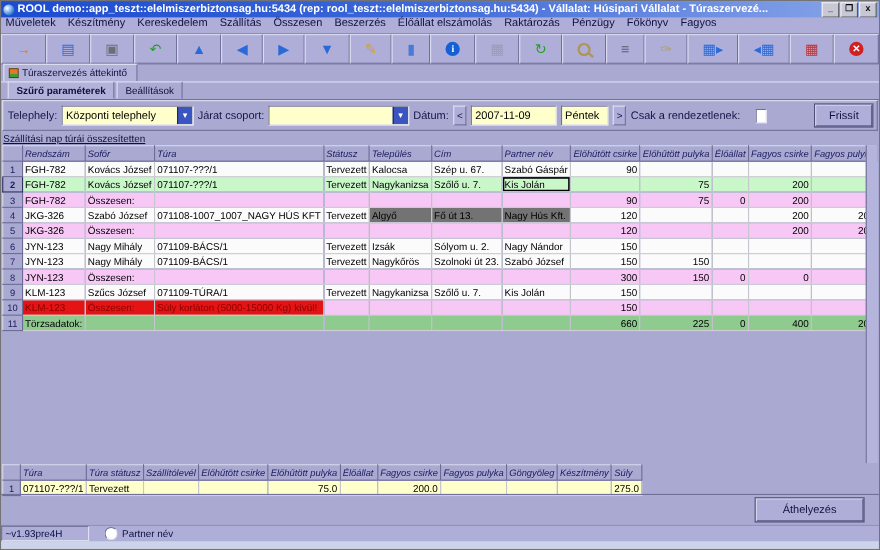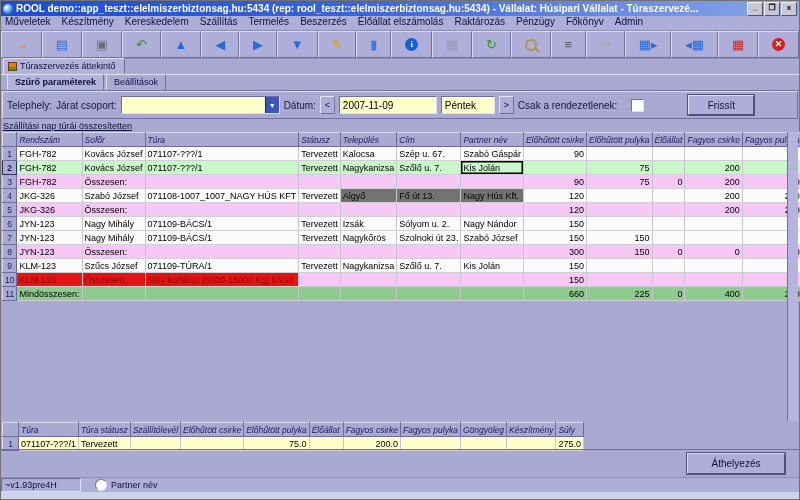--- a/index.html
+++ b/index.html
@@ -107,27 +107,27 @@
       <span class="wbtn">❐</span>
       <span class="wbtn">x</span>
     </span>
   </div>
 
   <div class="menubar">
       <span class="menu-item">Műveletek</span>
       <span class="menu-item">Készítmény</span>
       <span class="menu-item">Kereskedelem</span>
       <span class="menu-item">Szállítás</span>
-      <span class="menu-item">Termelés</span>
+      <span class="menu-item">Összesen</span>
       <span class="menu-item">Beszerzés</span>
       <span class="menu-item">Élőállat elszámolás</span>
       <span class="menu-item">Raktározás</span>
       <span class="menu-item">Pénzügy</span>
       <span class="menu-item">Főkönyv</span>
-      <span class="menu-item">Admin</span>
+      <span class="menu-item">Fagyos</span>
     </div>
 
   <div class="toolbar">
       <div class="tbtn">
         <span class="ticon" style="color: rgb(224, 128, 32);">→</span>
       </div>
       <div class="tbtn">
         <span class="ticon" style="color: rgb(58, 106, 212);">▤</span>
       </div>
       <div class="tbtn">
@@ -199,20 +199,24 @@
       <div class="subtab active">
         <span>Szűrő paraméterek</span>
       </div>
       <div class="subtab">
         <span>Beállítások</span>
       </div>
     </div>
 
     <div class="filterbox">
       <span>Telephely:</span>
+      <div class="field combo" style="width:130px">
+        <span>Központi telephely</span>
+        <span class="drop">▼</span>
+      </div>
       <span>Járat csoport:</span>
       <div class="field combo" style="width:140px">
         <span></span>
         <span class="drop">▼</span>
       </div>
       <span>Dátum:</span>
       <div class="navbtn">&lt;</div>
       <div class="field" style="width:90px">
         <span>2007-11-09</span>
       </div>
@@ -409,21 +413,21 @@
               <td></td>
               <td></td>
               <td class="num">150</td>
               <td class="num"></td>
               <td class="num"></td>
               <td class="num"></td>
               <td class="num"></td>
             </tr>
             <tr class="total">
               <td class="gut">11</td>
-              <td>Mindösszesen:</td>
+              <td>Törzsadatok:</td>
               <td></td>
               <td></td>
               <td></td>
               <td></td>
               <td></td>
               <td></td>
               <td class="num">660</td>
               <td class="num">225</td>
               <td class="num">0</td>
               <td class="num">400</td>

